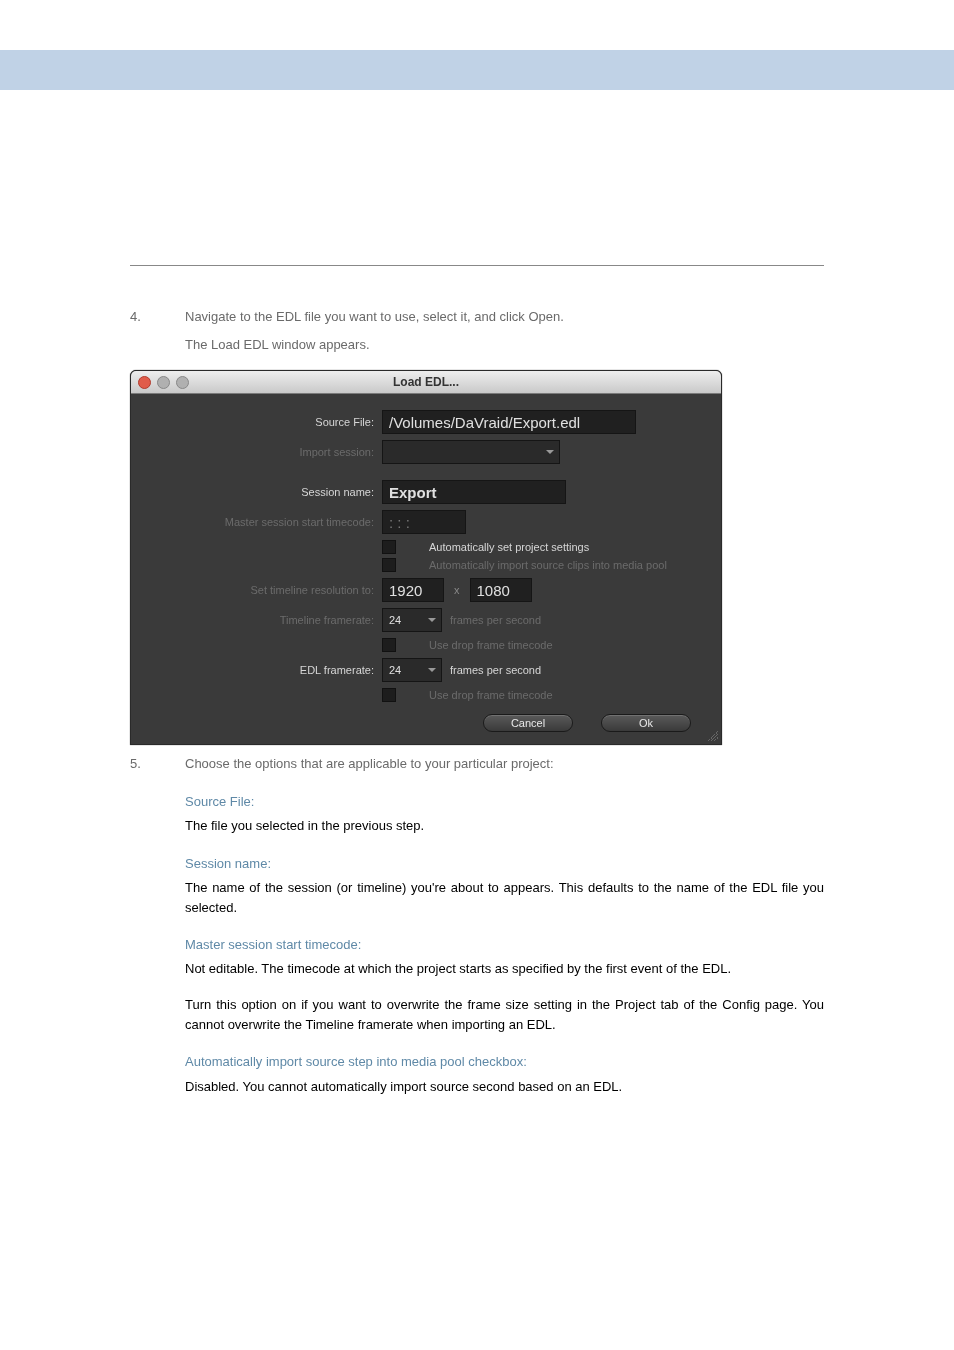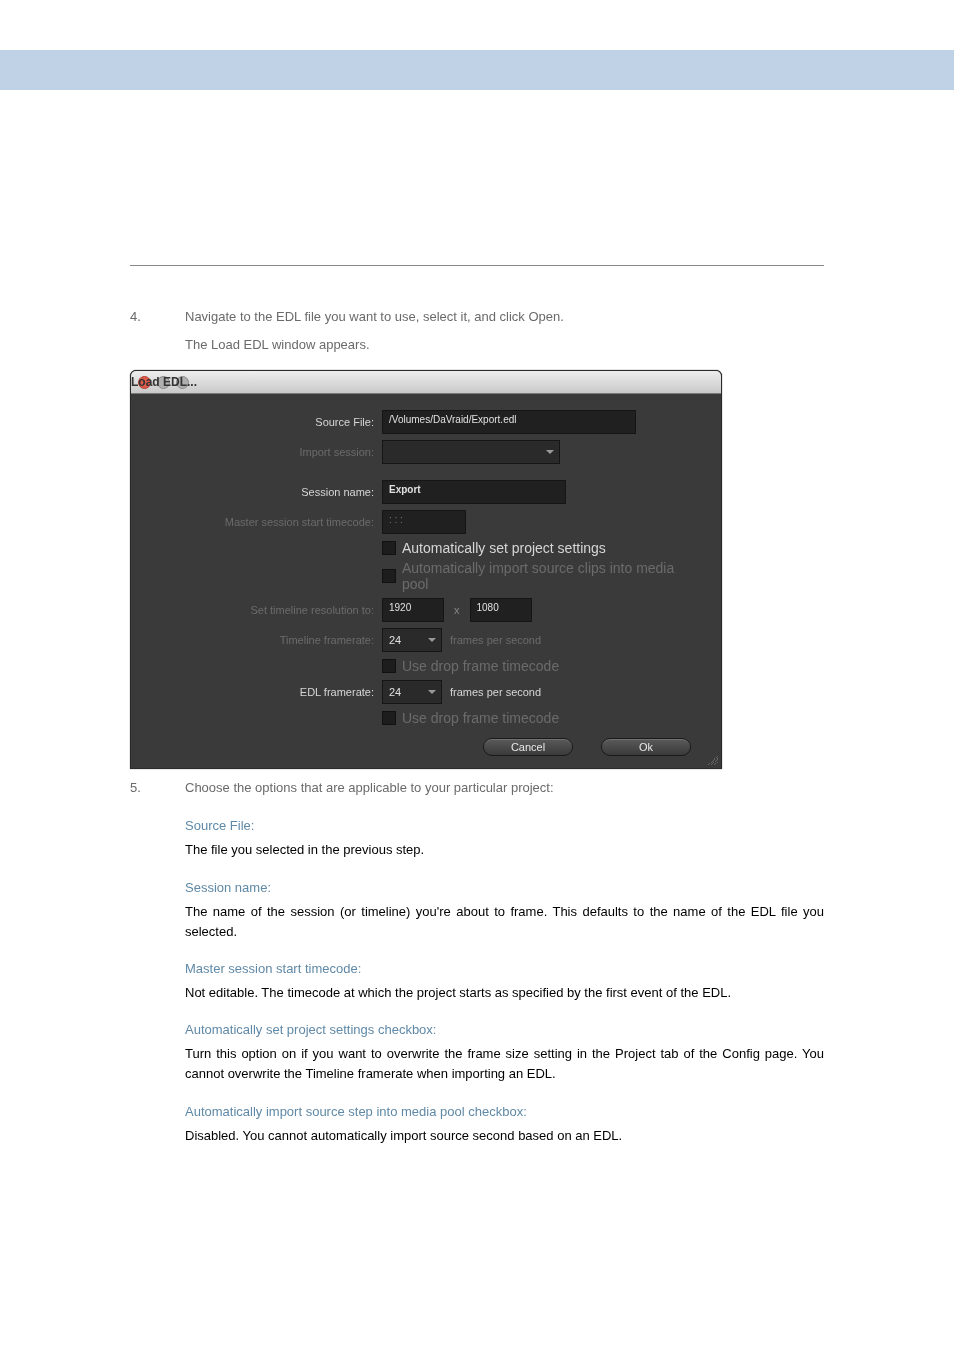--- a/index.html
+++ b/index.html
@@ -71,21 +71,21 @@
     border-bottom: 1px solid #7a7a7a;
     display: flex;
     align-items: center;
     padding: 0 7px;
     position: relative;
   }
   .traffic { display:flex; gap:6px; align-items:center; }
   .t { width:11px; height:11px; border-radius:50%; background:#b0b0b0; border:1px solid #888; }
   .t.close { background:#e05c4a; border-color:#b03c2e; }
   .dlg-title {
-    position:absolute; left:0; right:0; text-align:left;
+    position:absolute; left:0; right:0; text-align:center;
     color:#333; font-weight:700; font-size:12px;
     pointer-events:none;
   }
   .dlg-body { padding: 10px 18px 12px 18px; }
   .form-row { display:flex; align-items:center; margin: 6px 0; }
   .lbl {
     width: 225px;
     flex: 0 0 225px;
     text-align: right;
     padding-right: 8px;
@@ -93,21 +93,21 @@
   }
   .lbl.dim { color:#6b6b6b; }
   .lbl.bright { color:#d6d6d6; }
   .field {
     display:flex; align-items:center; gap:8px;
   }
   .inp {
     background:#202020;
     border:1px solid #151515;
     color:#e0e0e0;
-    font-size:10px;
+    font-size:15px;
     padding:3px 6px;
     height:16px;
     box-sizing:content-box;
   }
   .inp.w240 { width:240px; }
   .inp.w180 { width:170px;font-weight:bold; }
   .inp.w90  { width:70px; }
   .inp.w60  { width:48px; }
   .inp.ro   { color:#777; }
   .sel {
@@ -123,21 +123,21 @@
   .sel::after{
     content:"";
     position:absolute; right:5px; top:50%;
     border:4px solid transparent; border-top-color:#999;
     transform:translateY(-2px);
   }
   .chk-row { display:flex; align-items:center; margin:4px 0 4px 233px; gap:6px; }
   .chk {
     width:12px; height:12px; background:#1d1d1d; border:1px solid #111; display:inline-block;
   }
-  .chk-label { font-size:14px; }
+  .chk-label { font-size:11px;margin-left:27px; }
   .chk-label.dim { color:#6b6b6b; }
   .chk-label.bright { color:#d6d6d6; }
   .fps-label { font-size:11px; }
   .fps-label.dim { color:#6b6b6b; }
   .fps-label.bright { color:#d6d6d6; }
   .x { color:#888; padding:0 2px; }
   .dlg-buttons {
     display:flex; justify-content:flex-end; gap:28px;
     padding:8px 12px 0 0;
   }
@@ -298,28 +298,27 @@
       <div class="step-text">Choose the options that are applicable to your particular project:</div>
     </div>
 
     <div class="indented">
       <div class="opt">
         <div class="opt-title">Source File:</div>
         <div class="opt-desc">The file you selected in the previous step.</div>
       </div>
       <div class="opt">
         <div class="opt-title">Session name:</div>
-        <div class="opt-desc">The name of the session (or timeline) you're about to frame. This defaults to the name of the EDL file you selected.</div>
+        <div class="opt-desc">The name of the session (or timeline) you're about to appears. This defaults to the name of the EDL file you selected.</div>
       </div>
       <div class="opt">
         <div class="opt-title">Master session start timecode:</div>
         <div class="opt-desc">Not editable. The timecode at which the project starts as specified by the first event of the EDL.</div>
       </div>
       <div class="opt">
-        <div class="opt-title">Automatically set project settings checkbox:</div>
         <div class="opt-desc">Turn this option on if you want to overwrite the frame size setting in the Project tab of the Config page. You cannot overwrite the Timeline framerate when importing an EDL.</div>
       </div>
       <div class="opt">
         <div class="opt-title">Automatically import source step into media pool checkbox:</div>
         <div class="opt-desc">Disabled. You cannot automatically import source second based on an EDL.</div>
       </div>
     </div>
   </div>
 
   <div class="footer">

